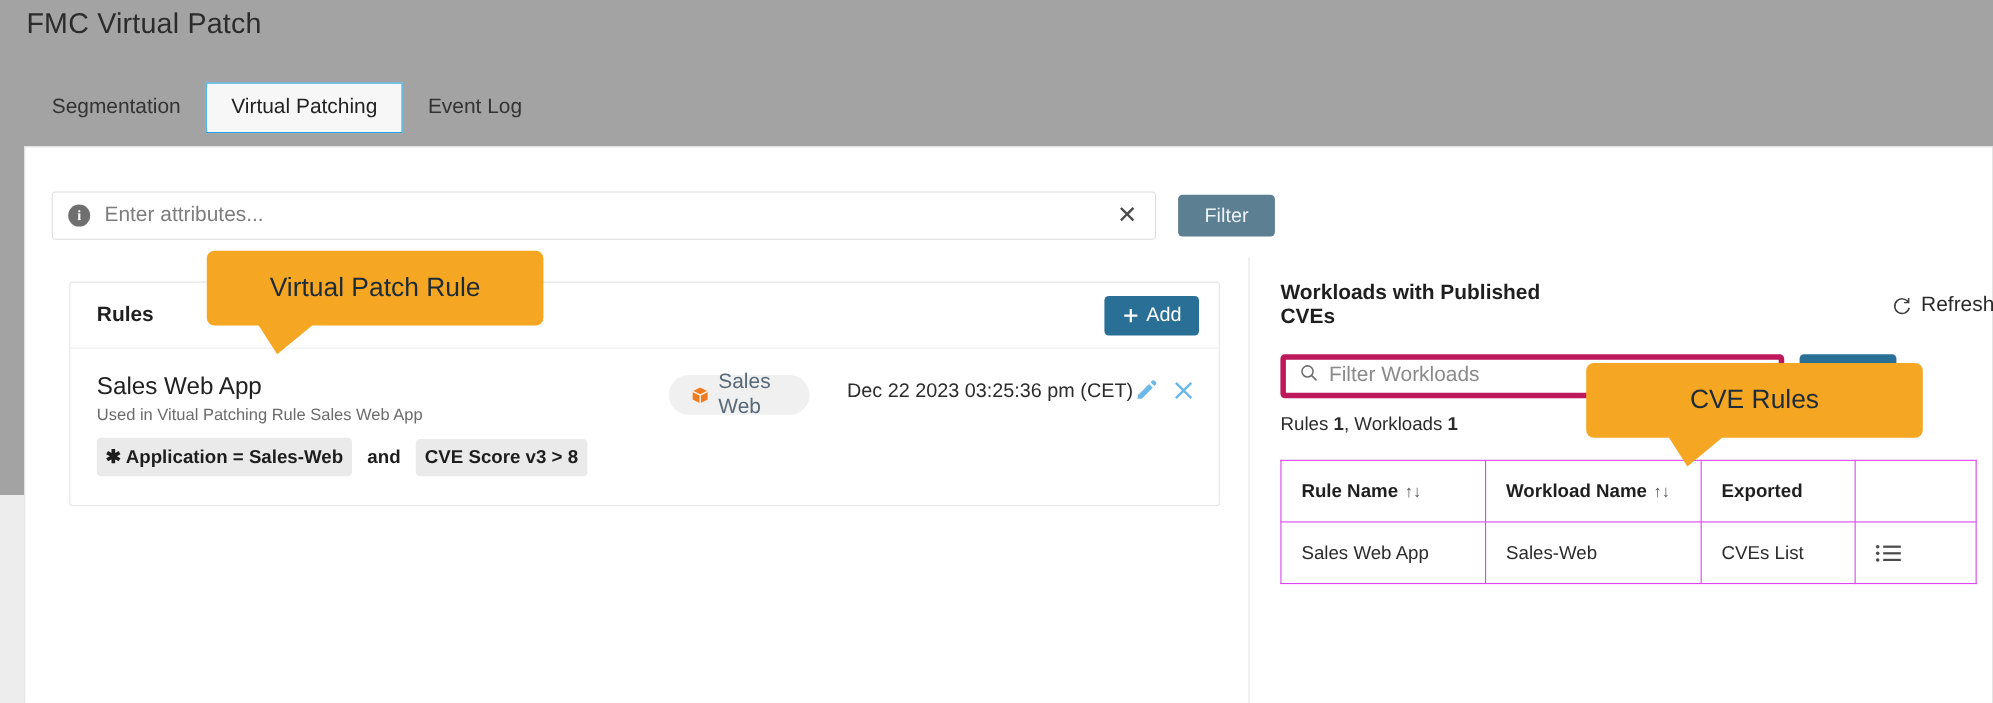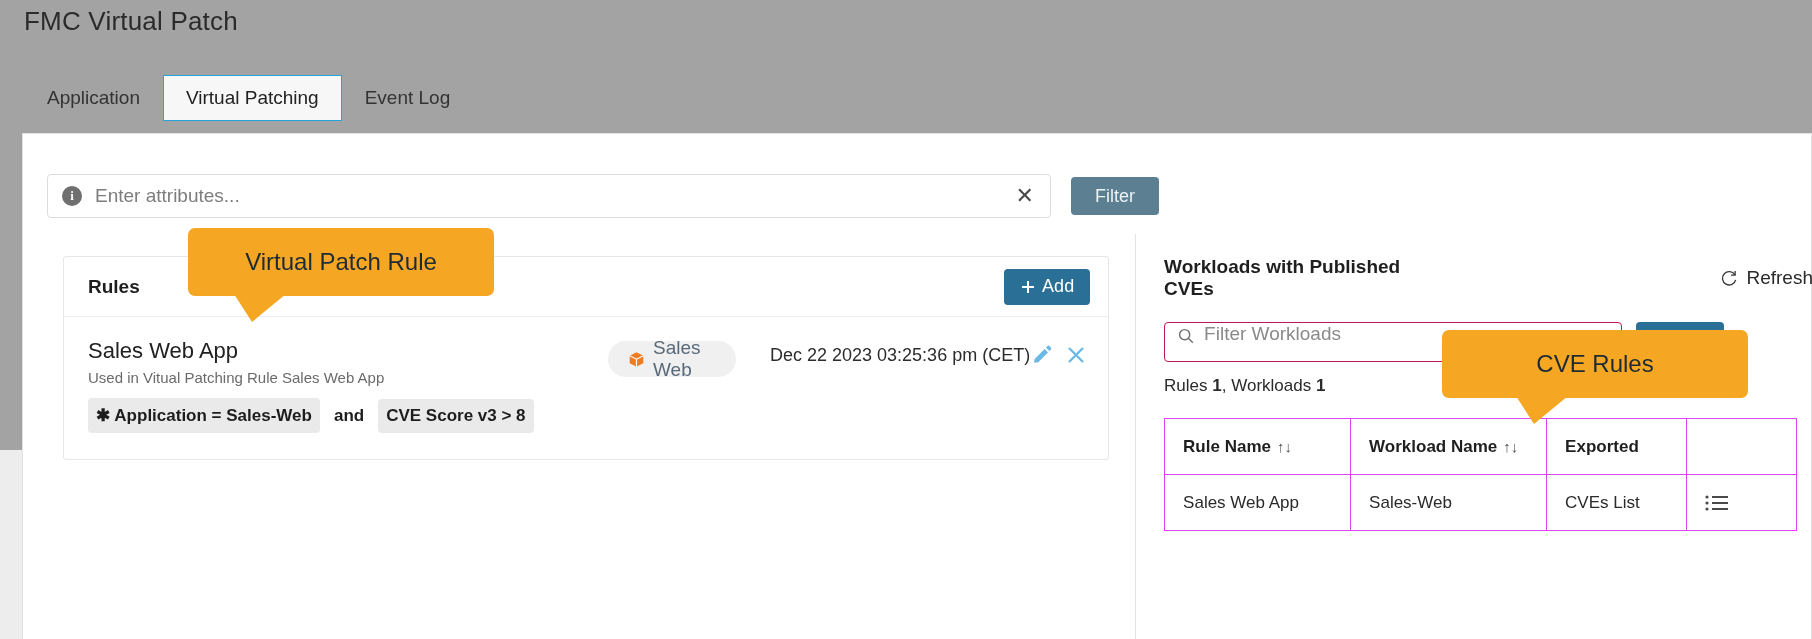--- a/index.html
+++ b/index.html
@@ -99,22 +99,22 @@
     font-size: 17px; font-weight: 700; color: #1d1d1d; white-space: nowrap;
   }
   .cond-and { font-size: 17px; font-weight: 700; color: #1d1d1d; }
 
   
   .wl-head { display: flex; align-items: center; }
   .wl-title { font-size: 19px; font-weight: 700; color: #1f1f1f; }
   .refresh { margin-left: 300px; font-size: 19px; color: #2b2b2b; display: flex; align-items: center; gap: 8px; cursor: pointer; }
   .wl-searchrow { margin-top: 22px; display: flex; align-items: center; }
   .wl-search {
-    width: 458px; height: 40px; border: 1px solid #be185d; border-radius: 4px;
-    background: #fff; display: flex; align-items: flex-end; padding: 16px 12px; gap: 9px;
+    width: 458px; height: 40px; border: 5px solid #be185d; border-radius: 4px;
+    background: #fff; display: flex; align-items: flex-start; padding: 3px 12px; gap: 9px;
   }
   .wl-search span { font-size: 19px; color: #8a8a8a; }
   .wl-apply {
     margin-left: 14px; width: 88px; height: 40px; border-radius: 4px; border: none;
     background: #2a6f96; color: #fff; font-size: 18px;
     display: flex; align-items: center; justify-content: center; cursor: pointer;
   }
   .wl-counts { margin-top: 14px; font-size: 17px; color: #2b2b2b; }
   .wl-counts b { font-weight: 700; }
 
@@ -160,21 +160,21 @@
   #callout-cve .tail { left: 74px; top: 66px; }
 </style>
 </head>
 <body>
 
 <div id="root">
 
   <div class="page-title">FMC Virtual Patch</div>
 
   <div class="tabbar">
-    <div class="tab">Application</div>
+    <div class="tab">Segmentation</div>
     <div class="tab active">Virtual Patching</div>
     <div class="tab">Event Log</div>
   </div>
 
   <div class="surface">
 
     <div class="filterbar">
       <div class="attr-input">
         <div class="info-badge">i</div>
         <div class="attr-placeholder">Enter attributes...</div>

